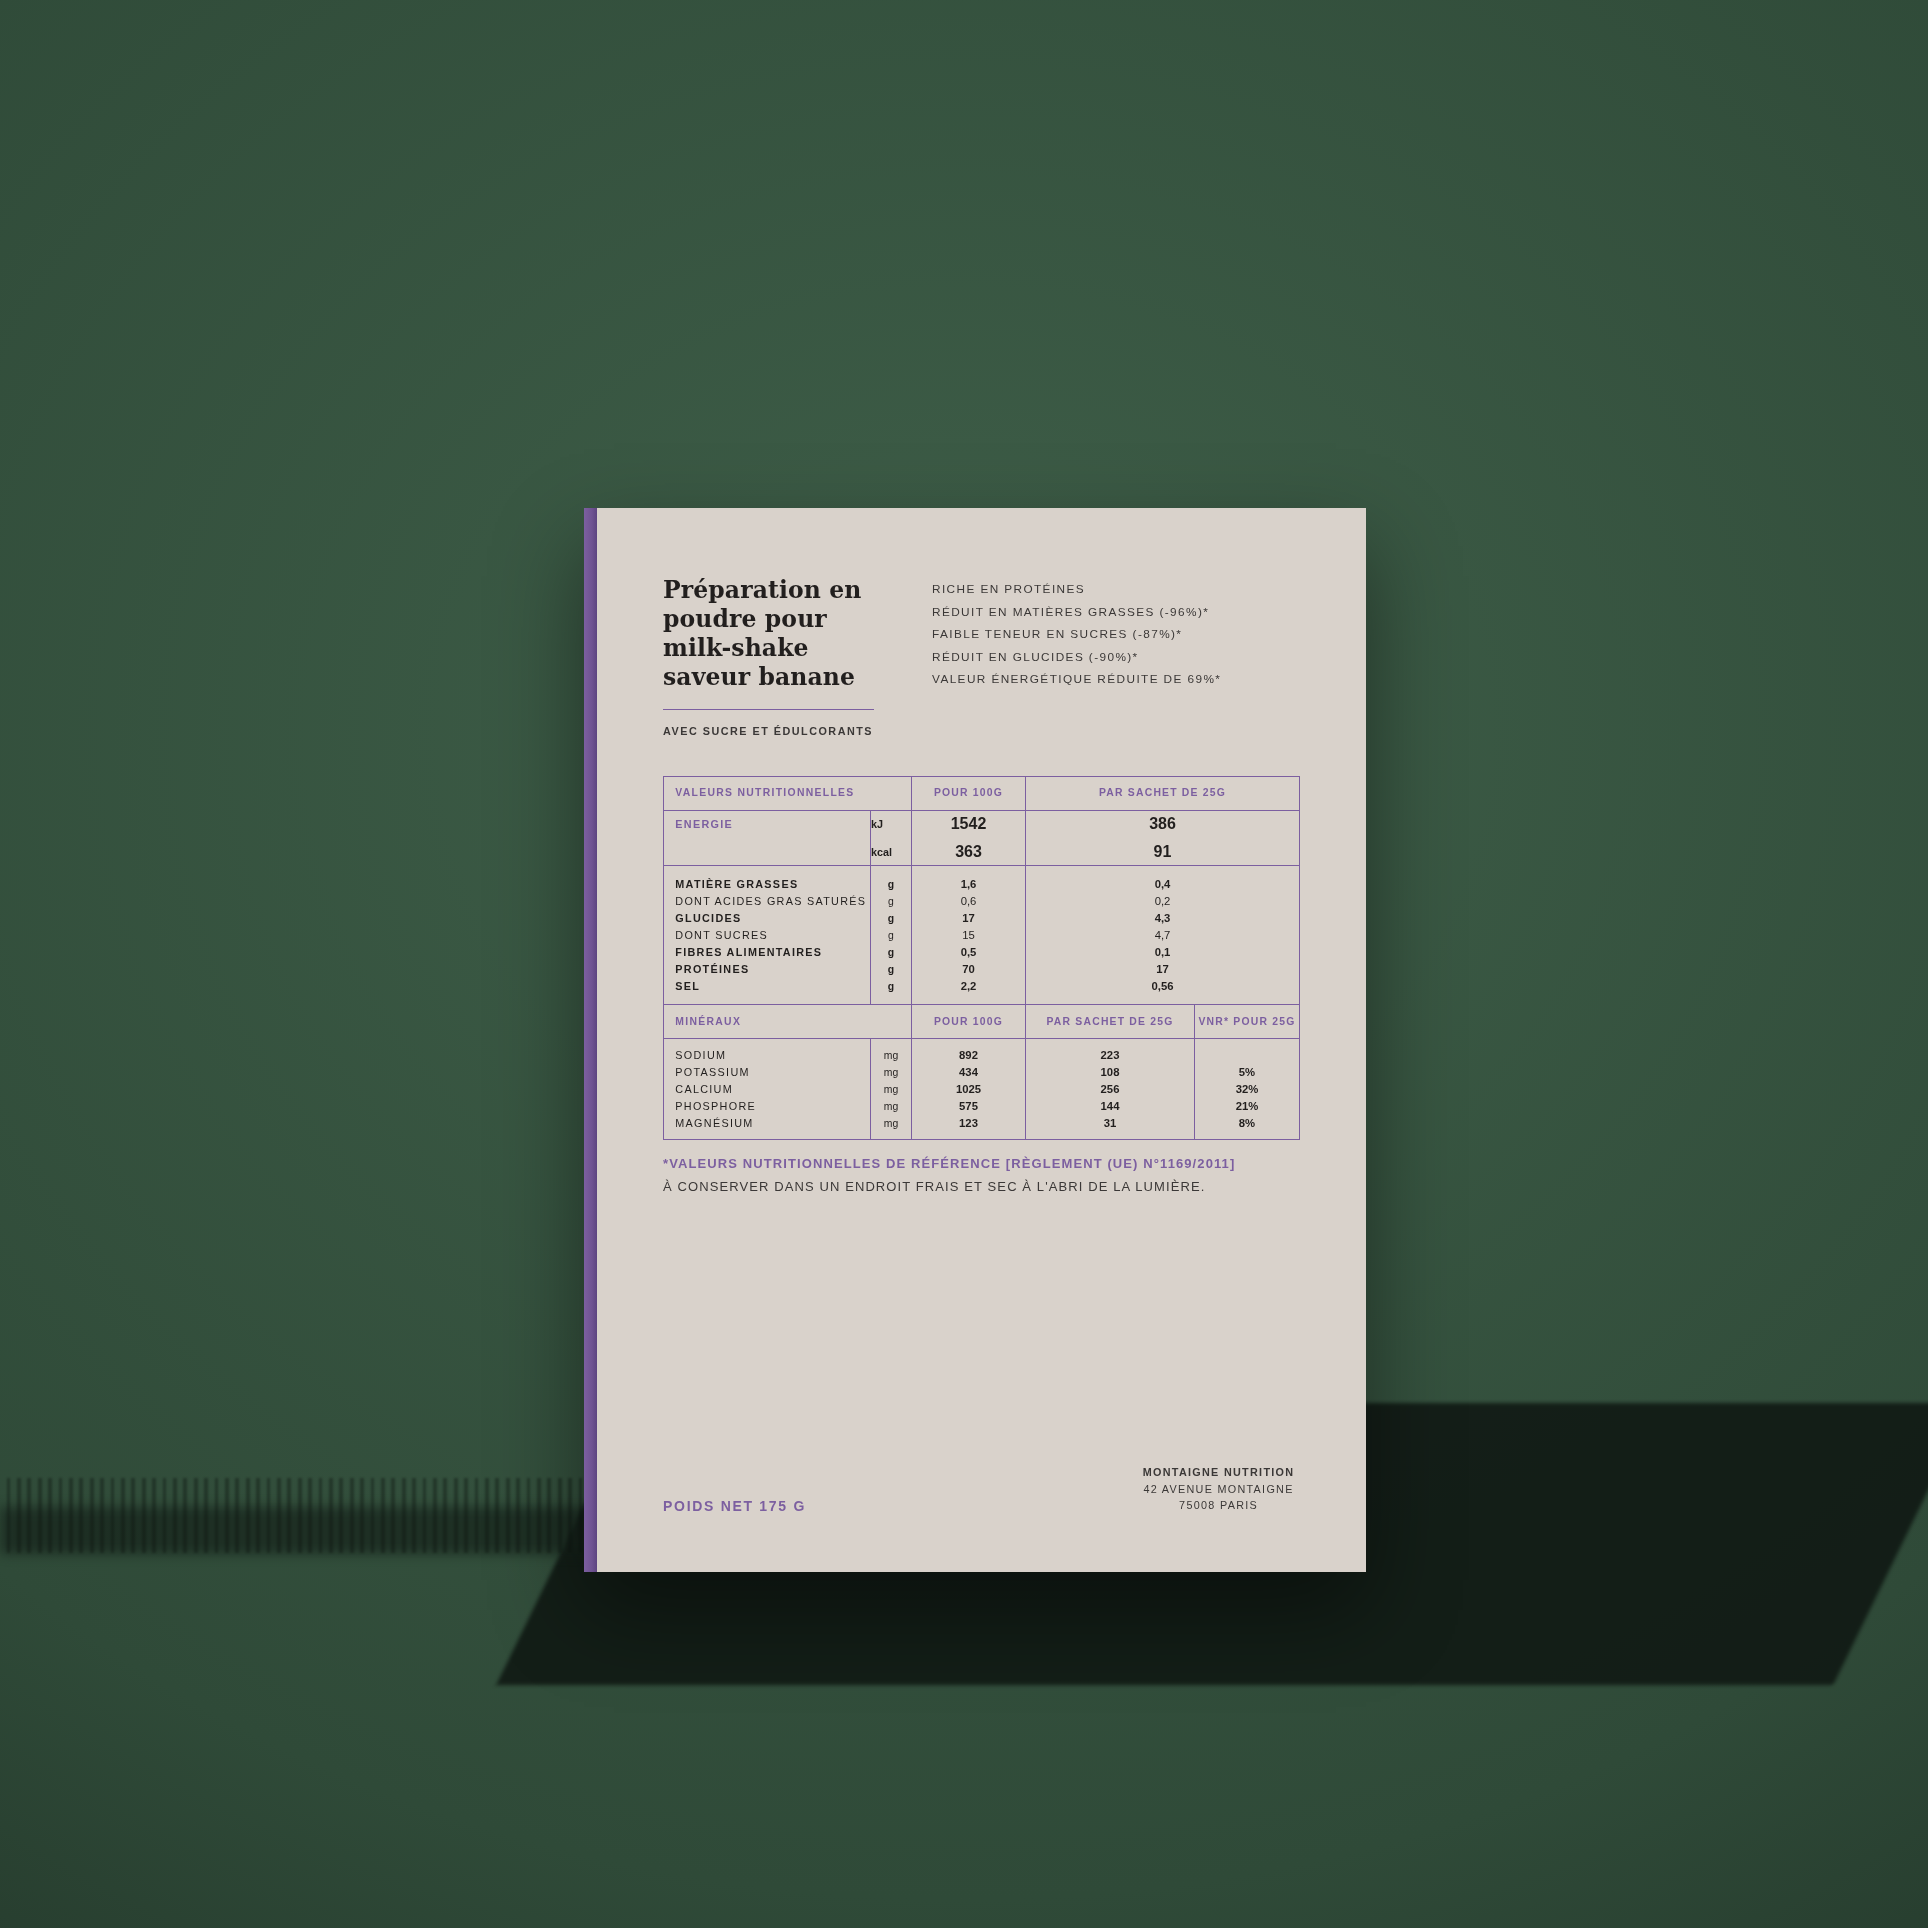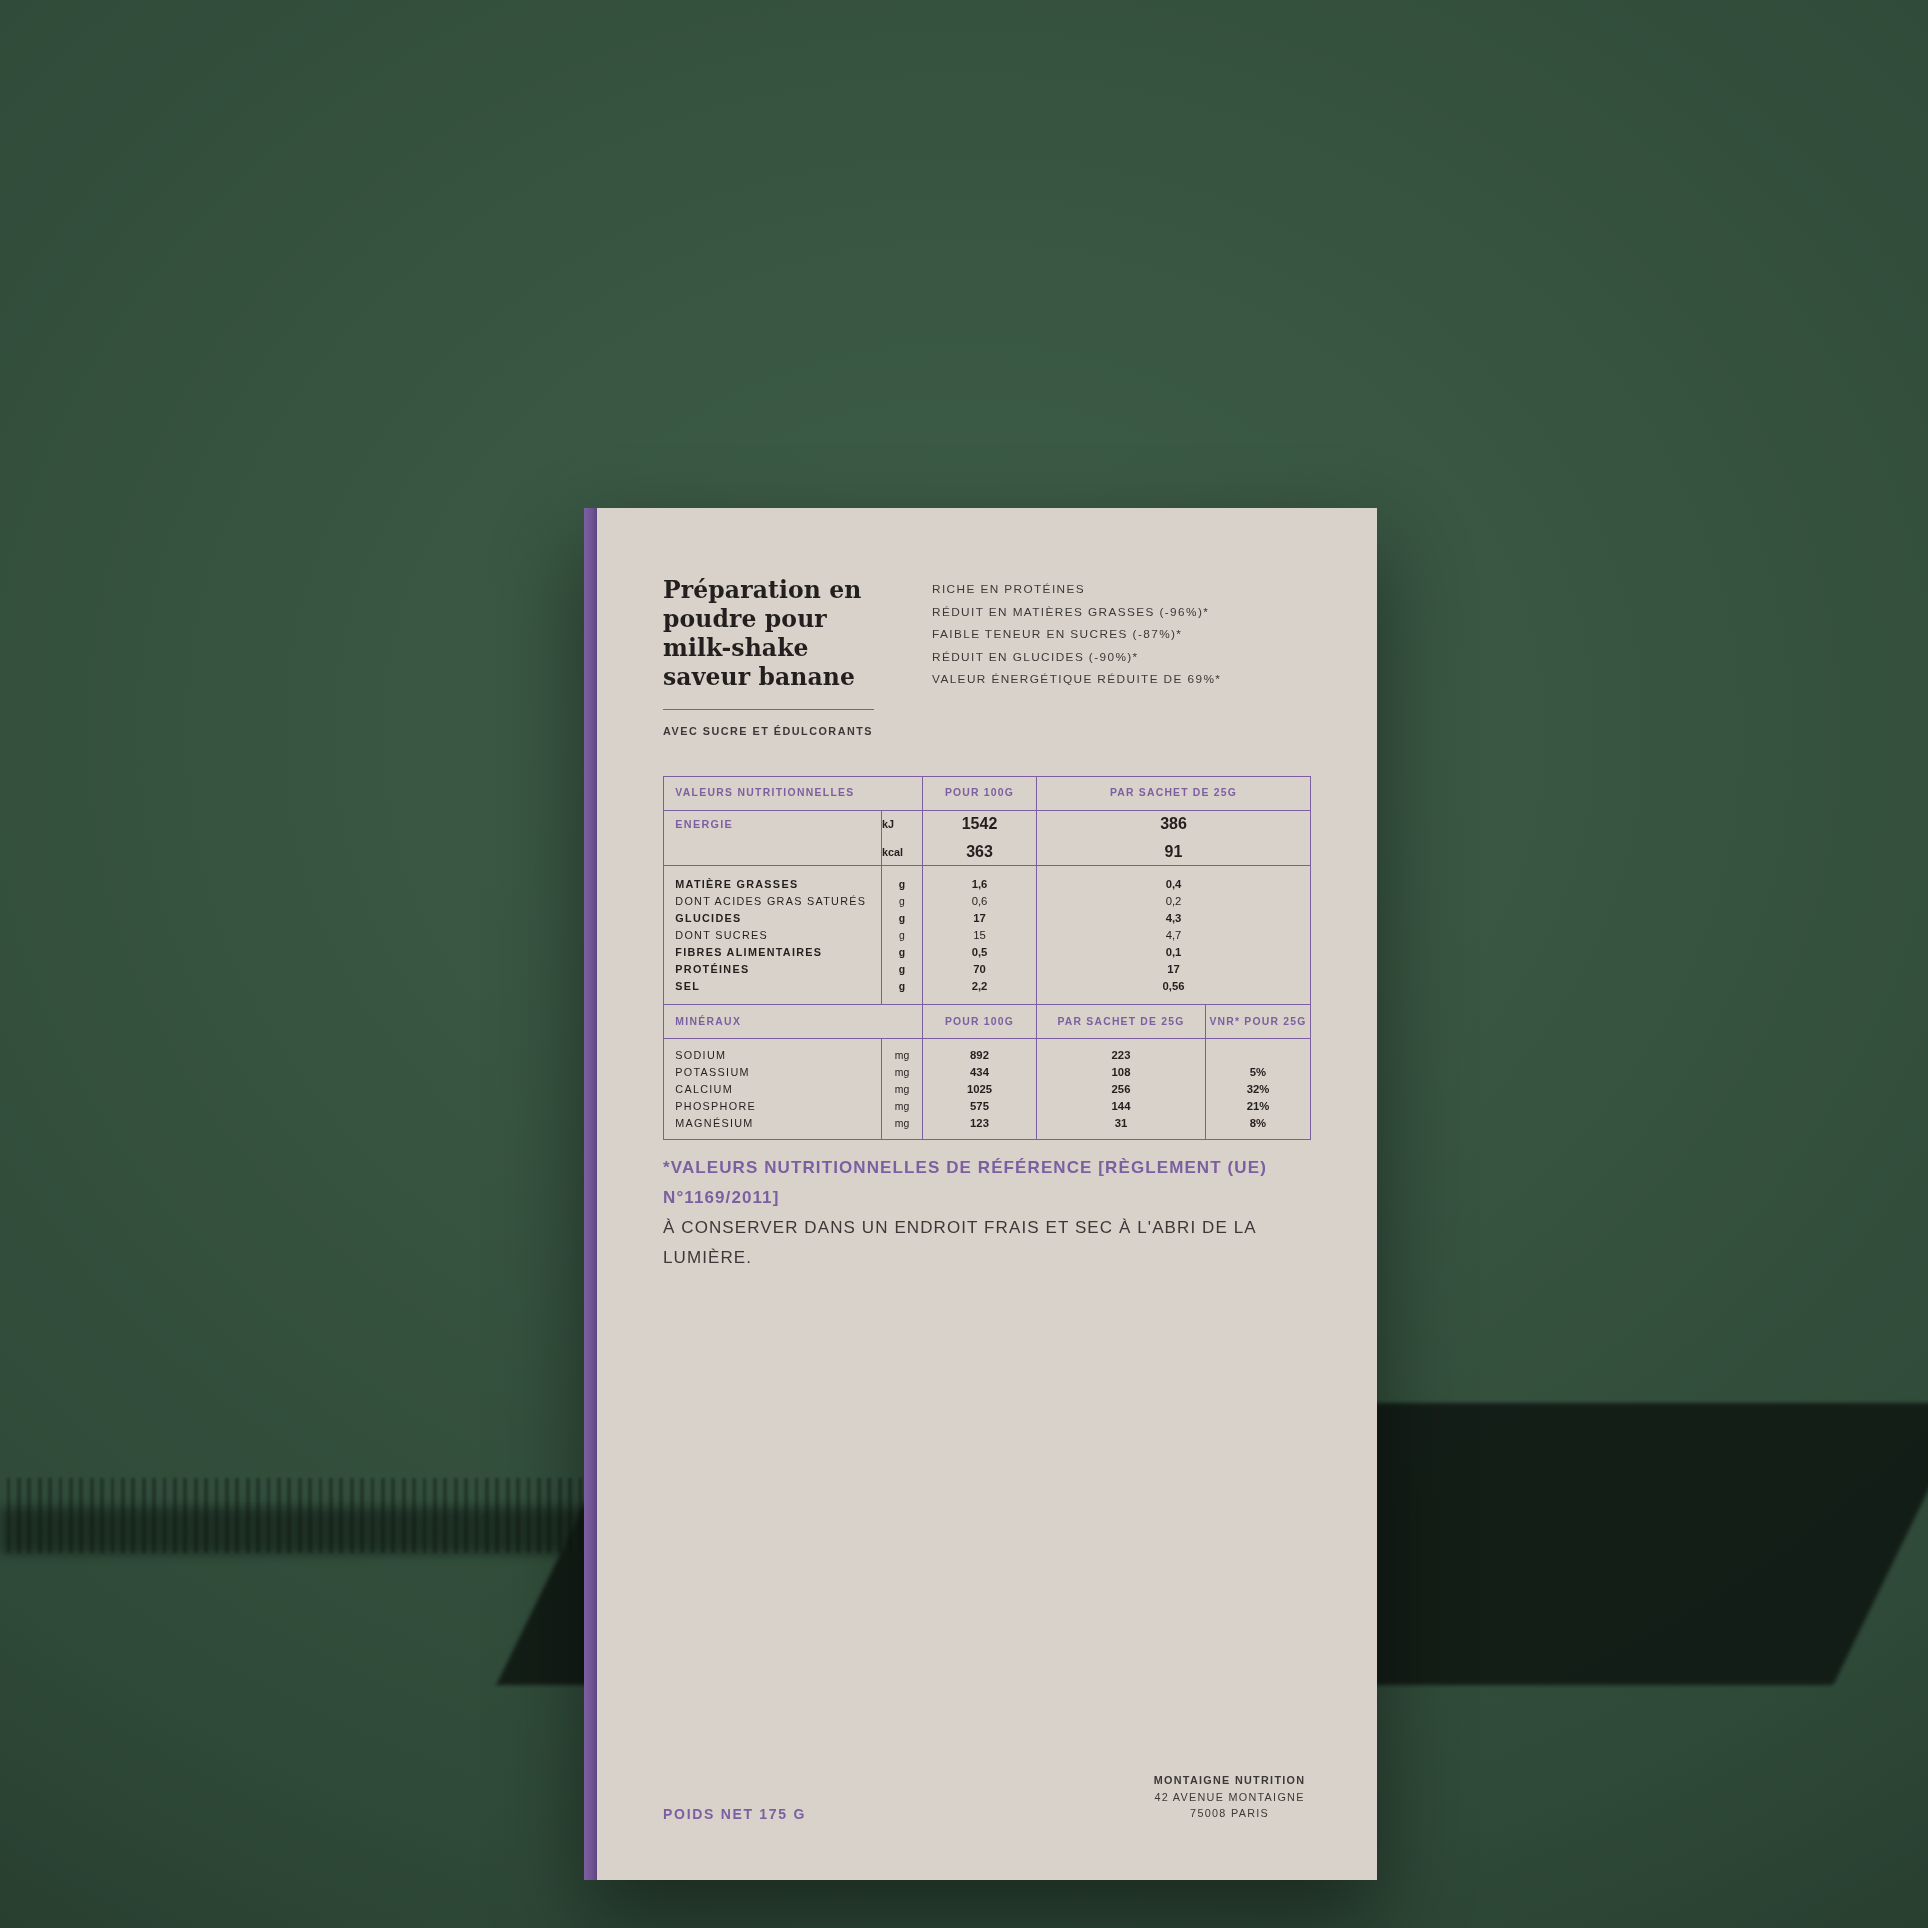--- a/index.html
+++ b/index.html
@@ -41,24 +41,23 @@
     background:
       repeating-linear-gradient(90deg, rgba(20,32,24,.0) 0 6.6px, rgba(14,22,17,.55) 6.6px 10.4px);
     filter:blur(1.1px);
     opacity:.75;
   }
 
   
   .package{
     position:absolute;
     left:584px;top:508px;
-    width:782px;height:1372px;
+    width:782px;height:1064px;
     background:#d9d2cb;
     box-shadow:0 38px 85px rgba(0,0,0,.45);
-    padding-left:11px;
   }
   .spine{
     position:absolute;left:0;top:0;width:13px;height:100%;
     background:linear-gradient(90deg,#7c5fa0 0%, #6f5392 60%, #5d4480 100%);
   }
   .panel{
     position:absolute;left:13px;top:0;right:0;bottom:0;
     padding:68px 66px 0 66px;
     box-sizing:border-box;
   }
@@ -157,21 +156,21 @@
   .band{
     border-top:1.9px solid #7c5fa0;
     border-bottom:1.9px solid #7c5fa0;
   }
 
   .minerals-pad td{height:7.5px;}
 
   
   .legal{
     margin-top:13px;
-    font-size:17px;letter-spacing:1.1px;line-height:1.75;text-transform:uppercase;
+    font-size:13px;letter-spacing:1.1px;line-height:1.75;text-transform:uppercase;
   }
   .legal .l1{color:#7c5fa0;font-weight:700;}
   .legal .l2{color:#3b3837;}
 
   
   .footer{
     position:absolute;left:79px;right:66px;bottom:58px;
     display:flex;align-items:flex-end;justify-content:space-between;
   }
   .netweight{

